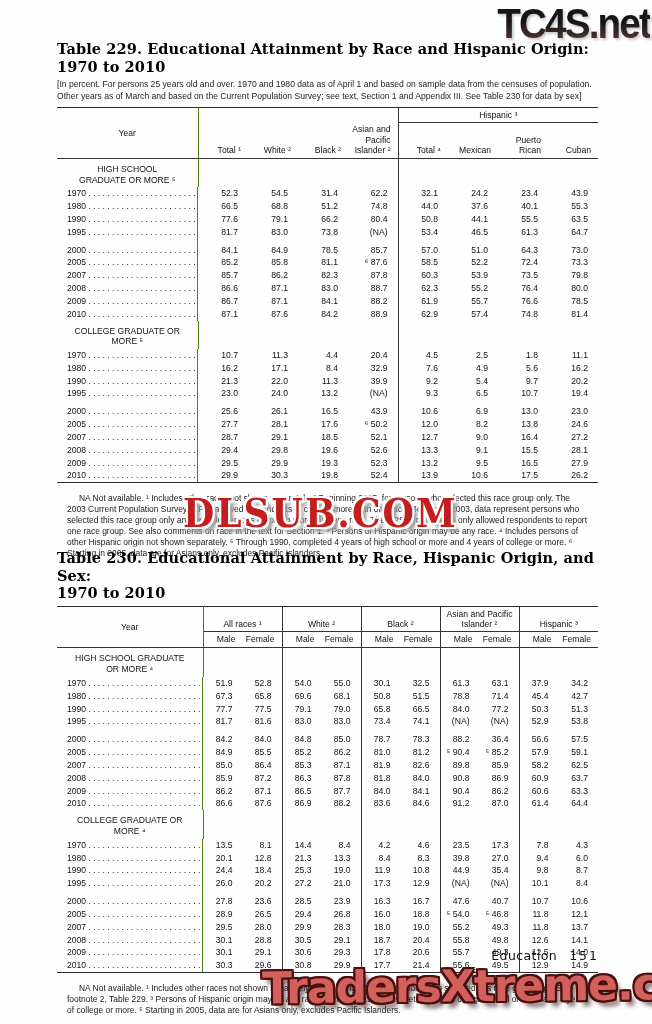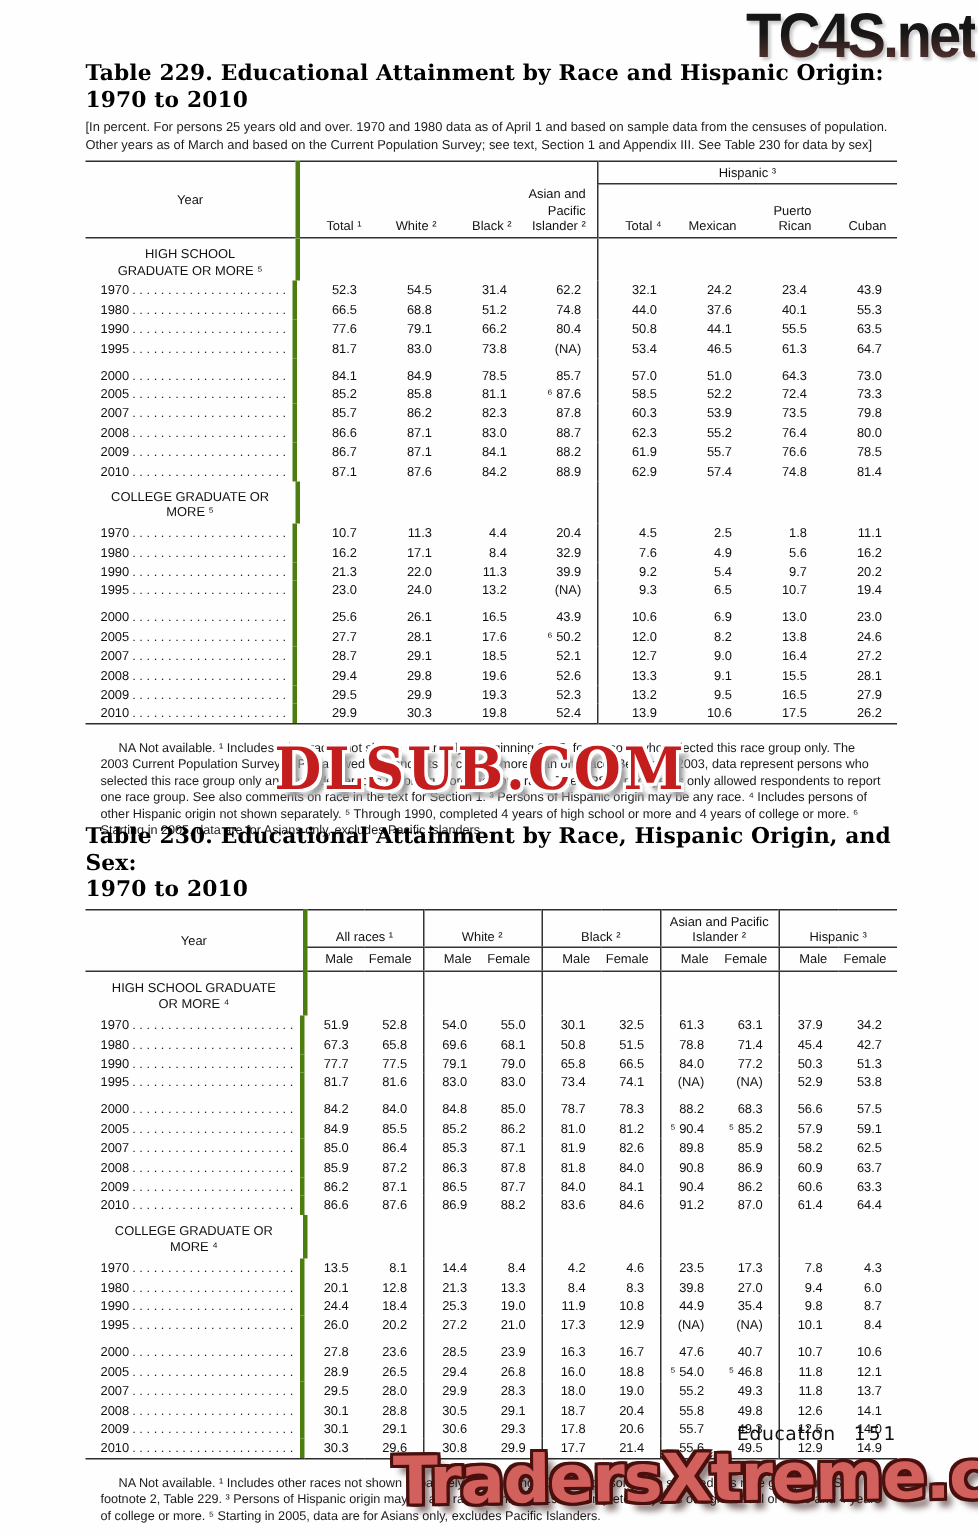--- a/index.html
+++ b/index.html
@@ -31,21 +31,21 @@
   #block229{top:40px;}
   #block230{top:549px;}
   .tbl-title{margin:0 0 4px 0;font-family:"DejaVu Serif",serif;font-weight:bold;
     font-size:14.5px;line-height:1.22;color:#000000;letter-spacing:.1px;}
   .headnote{margin:0 0 5px 0;font-size:8.6px;line-height:1.3;color:#1d1d1d;}
 
   
   table.datatable{table-layout:fixed;border-collapse:collapse;width:100%;
     font-size:8.6px;color:#111;border-top:1.5px solid #2c2c2c;border-bottom:1.5px solid #2c2c2c;}
   .datatable th{font-weight:normal;font-size:8.6px;}
-  .datatable .stub{border-right:3px solid #4d7c0f;text-align:center;}
+  .datatable .stub{border-right:1px solid #4d7c0f;text-align:center;}
   .datatable .vl{border-left:1px solid #333;}
   thead th{vertical-align:bottom;text-align:right;padding:2px 7px 3px 0;line-height:1.18;}
   thead th.hb{border-bottom:1px solid #333;}
   thead th.yearhead{vertical-align:middle;text-align:center;padding:0;}
   thead th.blank{padding:0;}
   thead th.grp-h{text-align:center;vertical-align:bottom;border-bottom:1px solid #333;padding:2px 3px;}
   tbody td{line-height:1.26;vertical-align:bottom;}
   td.num{text-align:right;padding:1px 10px 1px 0;white-space:nowrap;overflow:hidden;}
   td.yr{padding:1px 2px 1px 10px;}
   td.yr{display:flex;align-items:baseline;}
@@ -504,21 +504,21 @@
             <td class="stub yr">
               <span class="y">2000</span>
             </td>
             <td class="num">84.2</td>
             <td class="num">84.0</td>
             <td class="num vl">84.8</td>
             <td class="num">85.0</td>
             <td class="num vl">78.7</td>
             <td class="num">78.3</td>
             <td class="num vl">88.2</td>
-            <td class="num">68.3</td>
+            <td class="num">36.4</td>
             <td class="num vl">56.6</td>
             <td class="num">57.5</td>
           </tr>
           <tr>
             <td class="stub yr">
               <span class="y">2005</span>
             </td>
             <td class="num">84.9</td>
             <td class="num">85.5</td>
             <td class="num vl">85.2</td>

